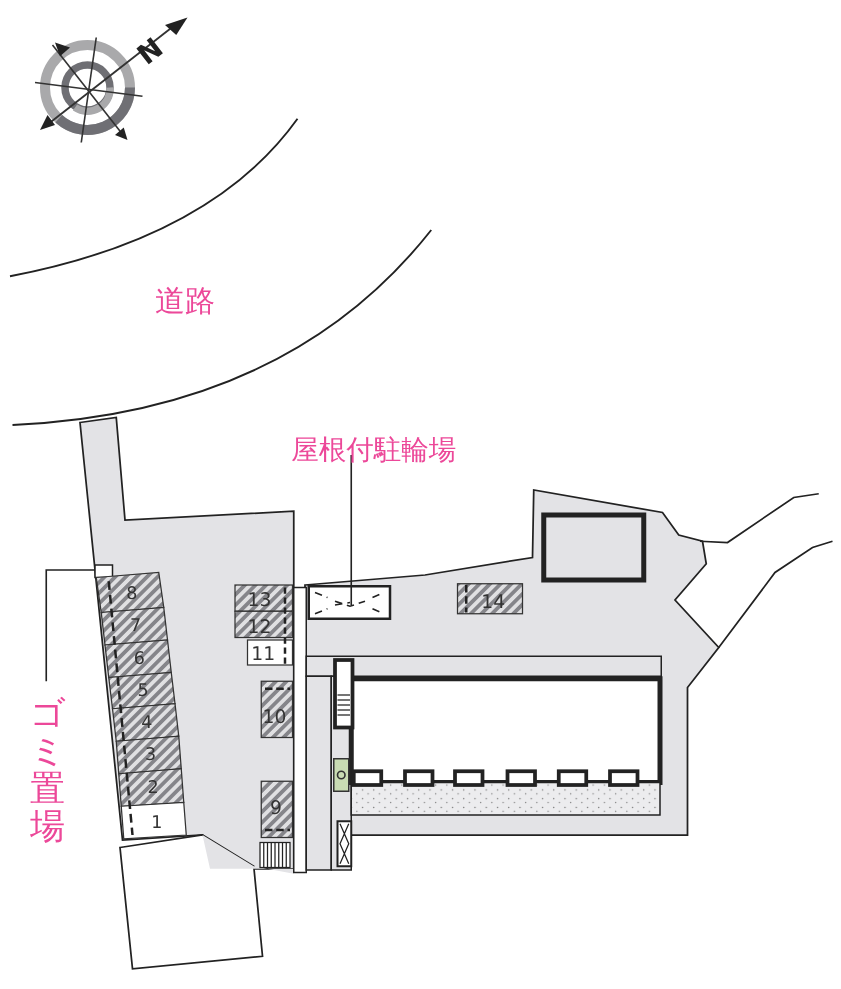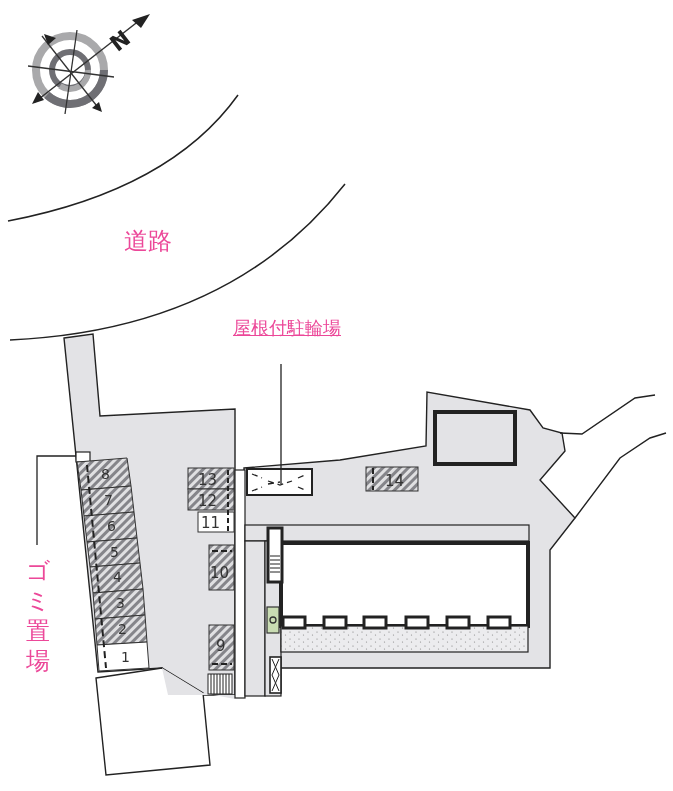--- a/index.html
+++ b/index.html
@@ -1,22 +1,22 @@
 <!DOCTYPE html>
 <html><head>
 <meta charset="utf-8">
 <style>
   html, body { margin: 0; padding: 0; background: #ffffff; }
   body { width: 673px; height: 791px; position: relative; overflow: hidden;
          font-family: "DejaVu Sans", "Liberation Sans", sans-serif; }
   svg { position: absolute; left: 0; top: 0; }
   .lbl { position: absolute; color: #ec4899; white-space: nowrap; }
   .road-label { left: 124px; top: 225px; font-size: 24px; }
-  .bike-label { left: 233px; top: 316px; font-size: 18px; letter-spacing: 0px; text-decoration: underline; }
-  .trash-label { left: 24px; top: 556px; width: 28px; font-size: 24px; line-height: 30px;
+  .bike-label { left: 233px; top: 345px; font-size: 22px; letter-spacing: 0px; }
+  .trash-label { left: 24px; top: 556px; width: 28px; font-size: 28px; line-height: 30px;
                  white-space: normal; text-align: center; }
   .num { font-family: "DejaVu Sans", sans-serif; fill: #333; }
 </style>
 </head>
 <body>
 
 <svg width="673" height="791" viewBox="0 0 673 791">
   <defs>
     <pattern id="hatch" patternUnits="userSpaceOnUse" width="6" height="6" patternTransform="rotate(45)">
       <rect width="6" height="6" fill="#e0e0e2"></rect>

